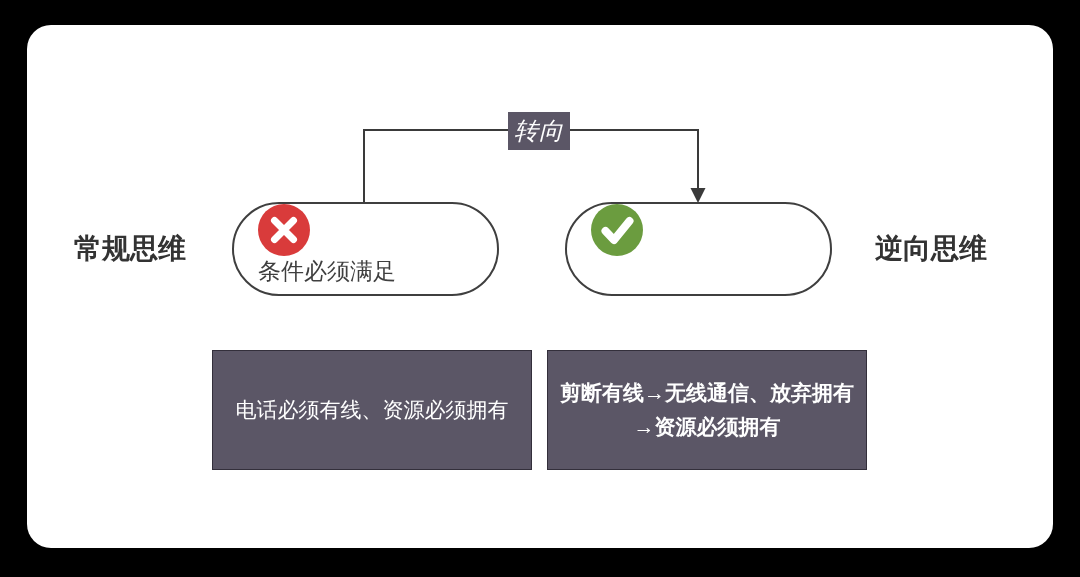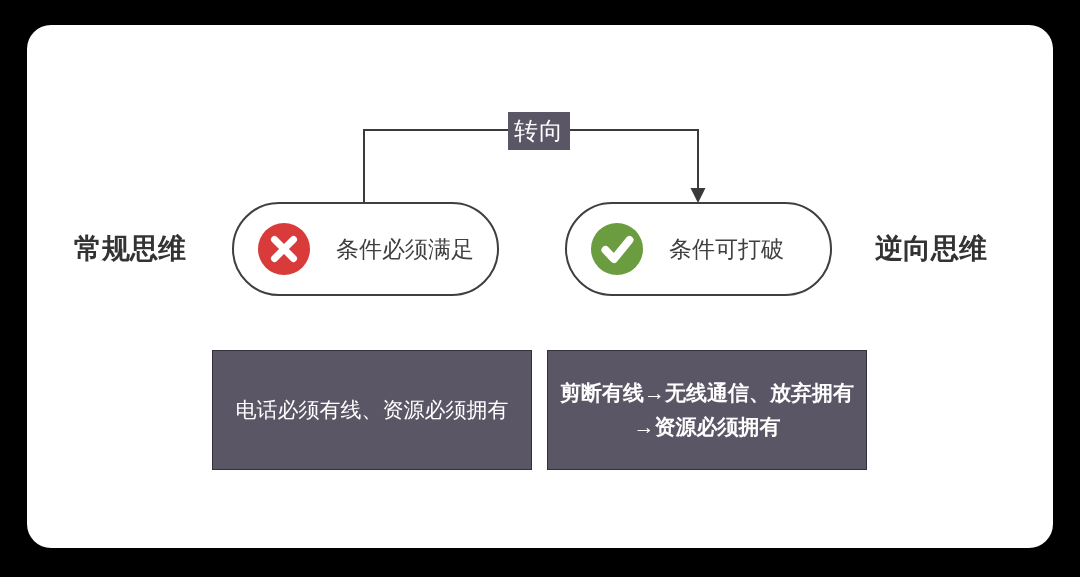--- a/index.html
+++ b/index.html
@@ -40,20 +40,21 @@
     top: 112px;
     width: 62px;
     height: 38px;
     background: #5b5666;
     color: #ffffff;
     font-size: 24px;
     display: flex;
     align-items: center;
     justify-content: center;
     letter-spacing: 1px;
+    font-style: italic;
   }
   .side-label {
     position: absolute;
     top: 202px;
     height: 94px;
     display: flex;
     align-items: center;
     font-size: 28px;
     font-weight: bold;
     color: #333333;
@@ -64,22 +65,23 @@
   .pill {
     position: absolute;
     top: 202px;
     width: 267px;
     height: 94px;
     background: #ffffff;
     border: 2px solid #3f3f3f;
     border-radius: 49px;
     box-sizing: border-box;
     display: flex;
-    align-items: center;
+    align-items: flex-start;
     padding-left: 24px;
+    flex-direction: column;
   }
   .pill.left { left: 232px; }
   .pill.right { left: 565px; }
   .pill-icon {
     width: 52px;
     height: 52px;
     flex: 0 0 auto;
     margin-right: 26px;
   }
   .pill-text {
@@ -131,21 +133,20 @@
       <path d="M16.5 16.5 L35.5 35.5 M35.5 16.5 L16.5 35.5" stroke="#ffffff" stroke-width="7" stroke-linecap="round" fill="none"></path>
     </svg>
     <span class="pill-text">条件必须满足</span>
   </div>
 
   <div class="pill right">
     <svg class="pill-icon" viewBox="0 0 52 52">
       <circle cx="26" cy="26" r="26" fill="#6b9c3f"></circle>
       <path d="M14.5 27 L23 36 L38.5 17" stroke="#ffffff" stroke-width="8" stroke-linecap="round" stroke-linejoin="round" fill="none"></path>
     </svg>
-    <span class="pill-text">条件可打破</span>
   </div>
 
   <div class="detail-box left">
     <div>电话必须有线、资源必须拥有</div>
   </div>
 
   <div class="detail-box right">
     <div>剪断有线→无线通信、放弃拥有</div>
     <div>→资源必须拥有</div>
   </div>

